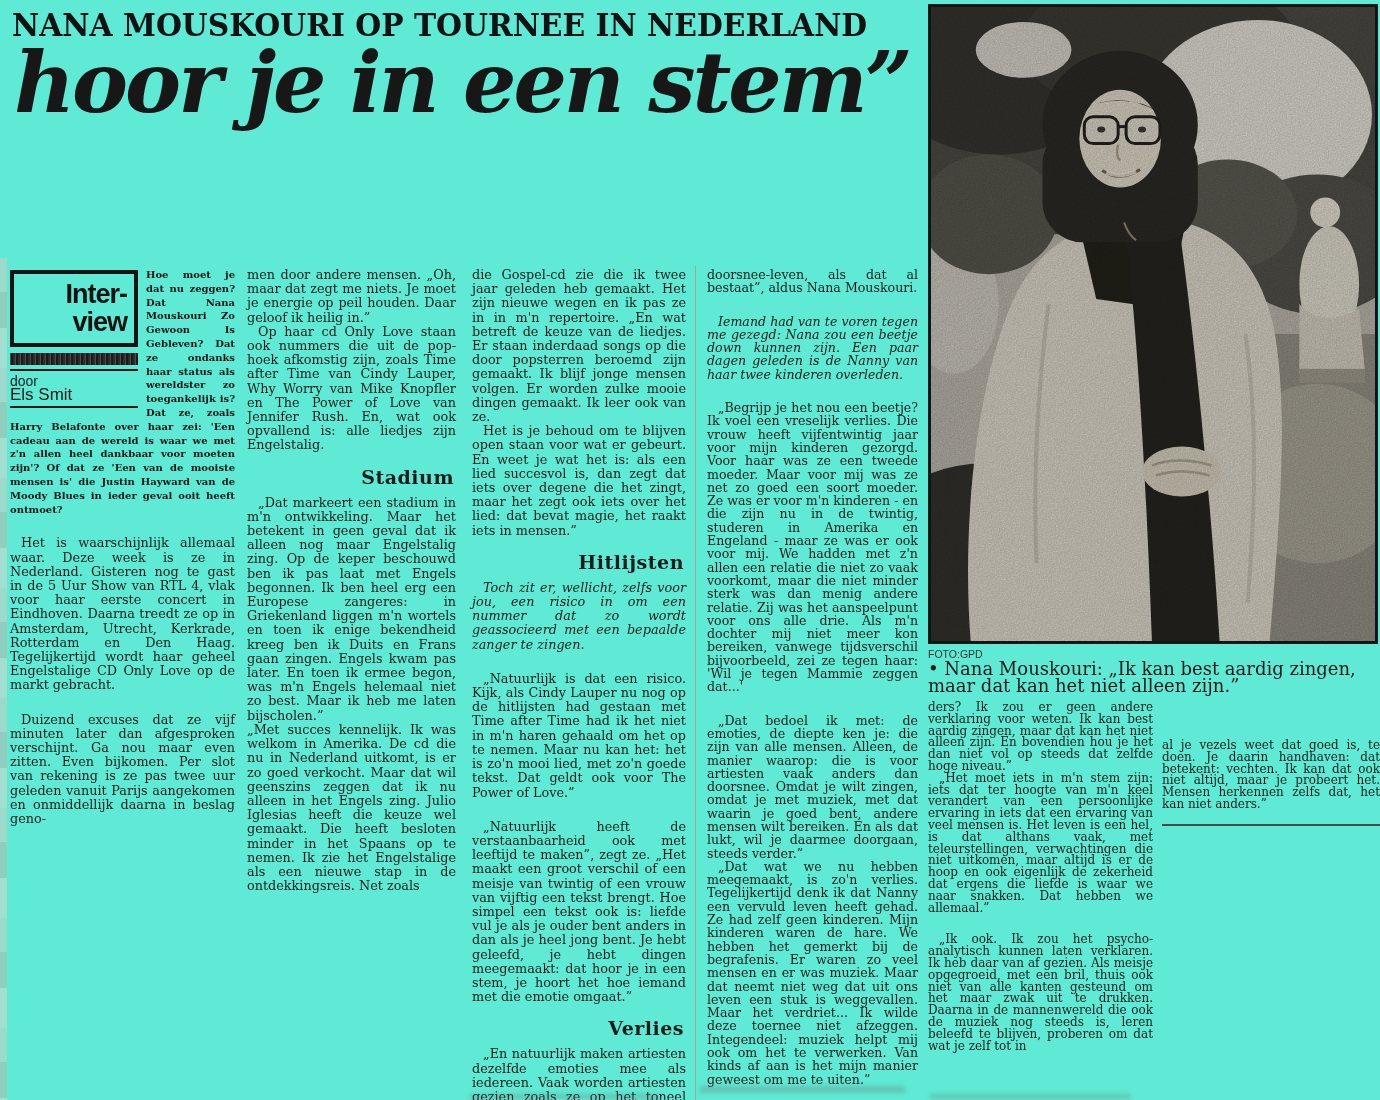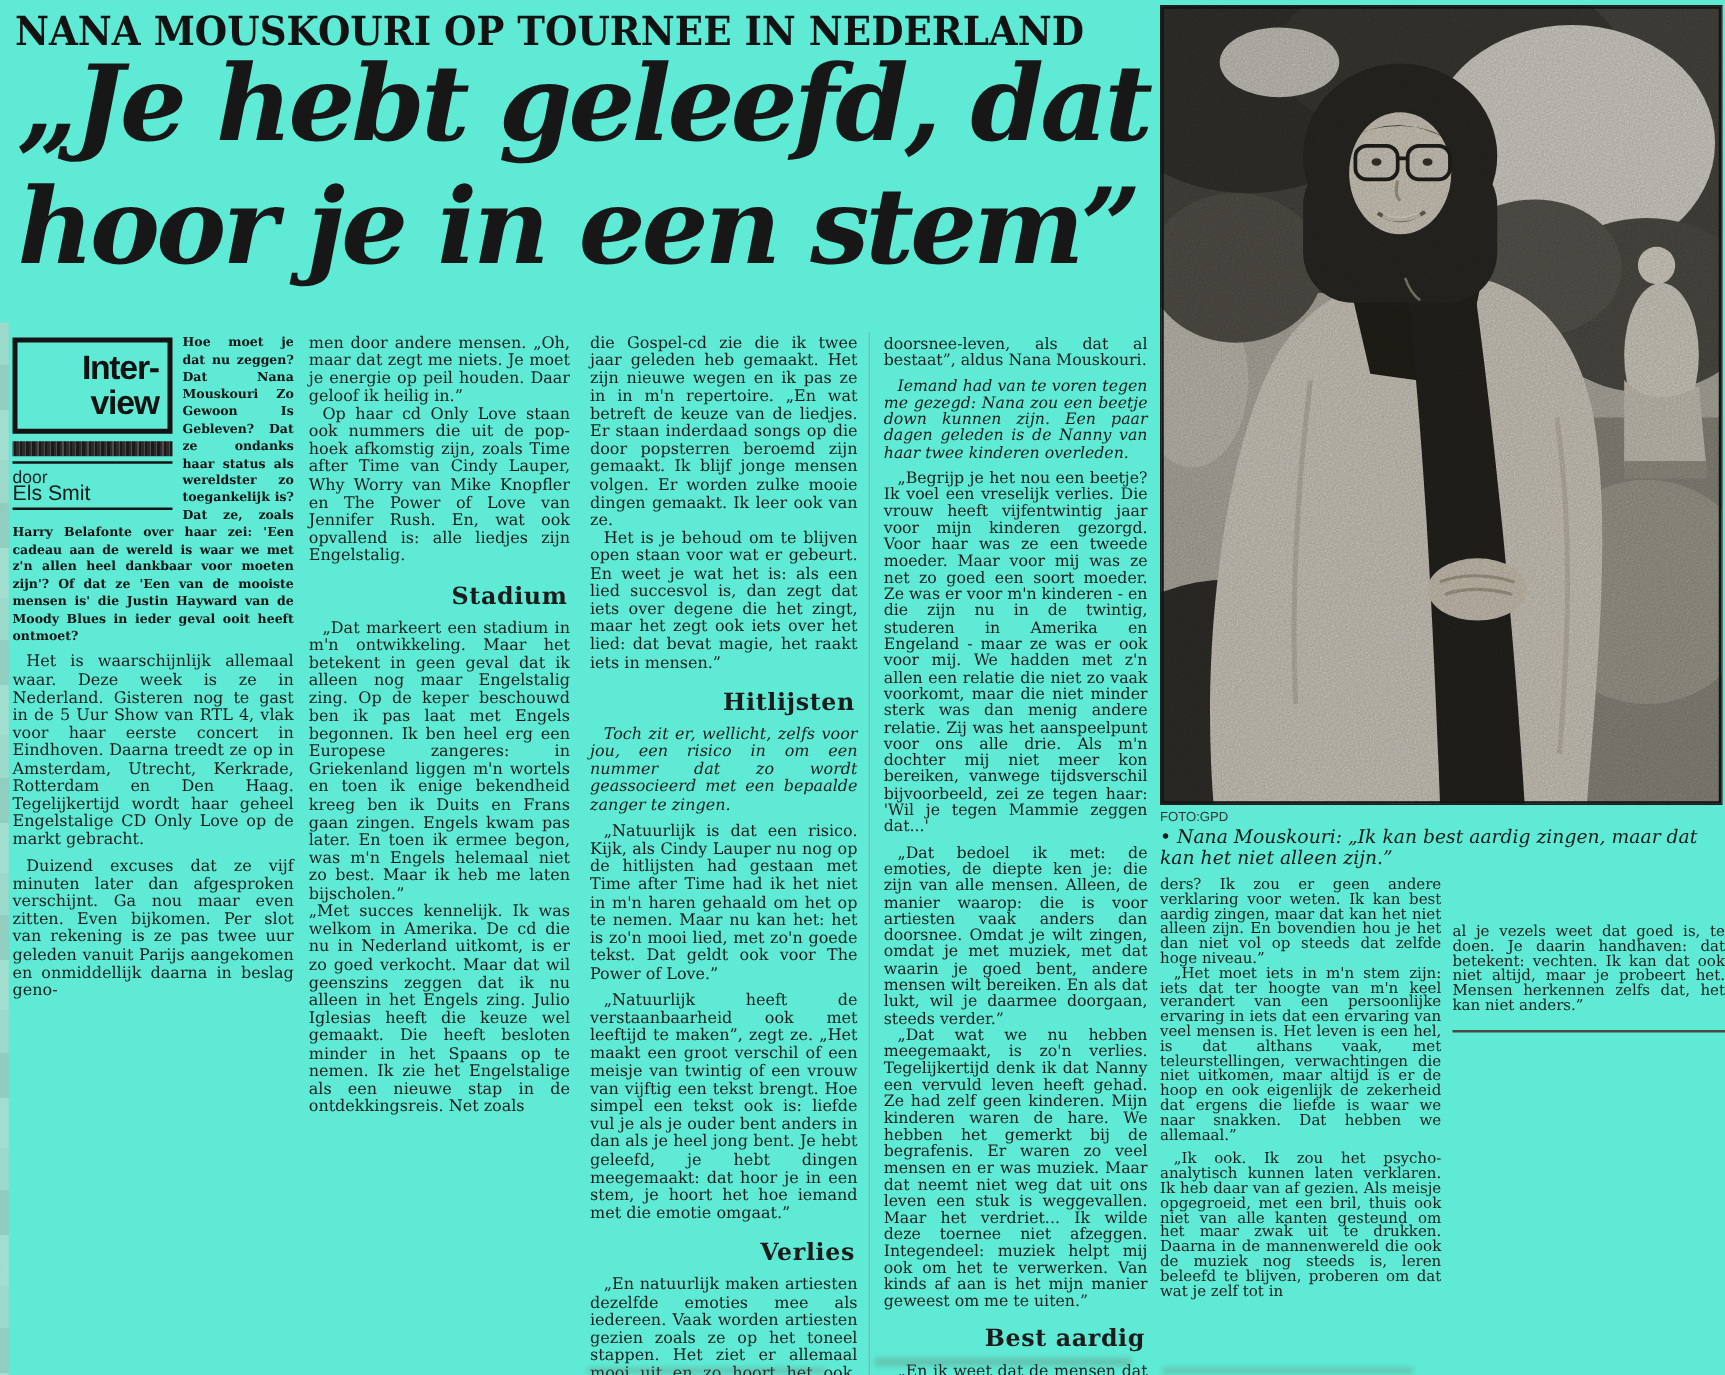--- a/index.html
+++ b/index.html
@@ -18,21 +18,21 @@
   .col{position:absolute;top:268px;font-size:12.8px;line-height:14.2px;text-align:justify;}
   .colA{left:10px;width:225px;}
   .colB{left:247px;width:209px;}
   .colC{left:472px;width:214px;}
   .colD{left:707px;width:211px;font-size:12.6px;line-height:13.3px;}
   .colE{left:928px;top:702px;width:225px;font-size:12px;line-height:11.8px;}
   .colF{left:1162px;top:740px;width:218px;font-size:12px;line-height:11.8px;}
 
   .p{margin:0;text-indent:0;}
   .ind{text-indent:11px;}
-  .gap{margin-top:7px;}
+  .gap{margin-top:20px;}
   .it{font-style:italic;}
   .h{font-weight:bold;font-size:19px;line-height:20px;text-align:right;margin:14px 2px 9px 0;
      letter-spacing:.5px;text-indent:0;}
 
   
   .byline-block{float:left;width:128px;margin:2px 8px 4px 0;}
   .ibox{border:4px solid #141414;padding:6px 7px 7px 4px;text-align:right;
     font-family:"Liberation Sans",sans-serif;font-weight:bold;font-size:27px;line-height:28px;
     letter-spacing:-1px;color:#111;}
   .hbar{height:12px;margin-top:6px;background:#1a1a1a;
@@ -42,35 +42,34 @@
   .author{font-family:"Liberation Sans",sans-serif;font-size:17px;margin:0 0 3px;color:#1a1a1a;}
   .lead{font-weight:bold;font-size:10px;line-height:13.8px;text-align:justify;margin:0;color:#141414;}
 
   .vrule{position:absolute;left:695px;top:266px;width:1px;height:834px;background:#aaa49b;}
 
   .photo{position:absolute;left:928px;top:4px;width:450px;height:640px;border:1px solid #1c1c1c;
     box-sizing:border-box;background:#b9b5ac;}
   .photo svg{display:block;width:100%;height:100%;}
   .credit{position:absolute;left:928px;top:648px;width:450px;text-align:left;
     font-family:"Liberation Sans",sans-serif;font-size:10.5px;color:#333;}
-  .caption{position:absolute;left:928px;top:661px;width:452px;font-style:italic;
-    font-size:15px;line-height:16.5px;text-align:left;color:#191919;}
+  .caption{position:absolute;left:928px;top:661px;width:452px;
+    font-size:18px;line-height:16.5px;text-align:left;color:#191919;}
   .endrule{height:2px;background:#4a4a46;margin-top:13px;}
 </style>
 </head>
 <body>
 
 <div class="page">
 
   <div class="scan-edge"></div>
 
   <div class="kicker">NANA MOUSKOURI OP TOURNEE IN NEDERLAND</div>
 
   <div class="headline">
-    <div>„Je hebt geleefd, dat</div>
     <div>hoor je in een stem”</div>
   </div>
 
   <div class="col colA">
     <div class="byline-block">
       <div class="ibox">
         <div>Inter-</div>
         <div>view</div>
       </div>
       <div class="hbar"></div>

